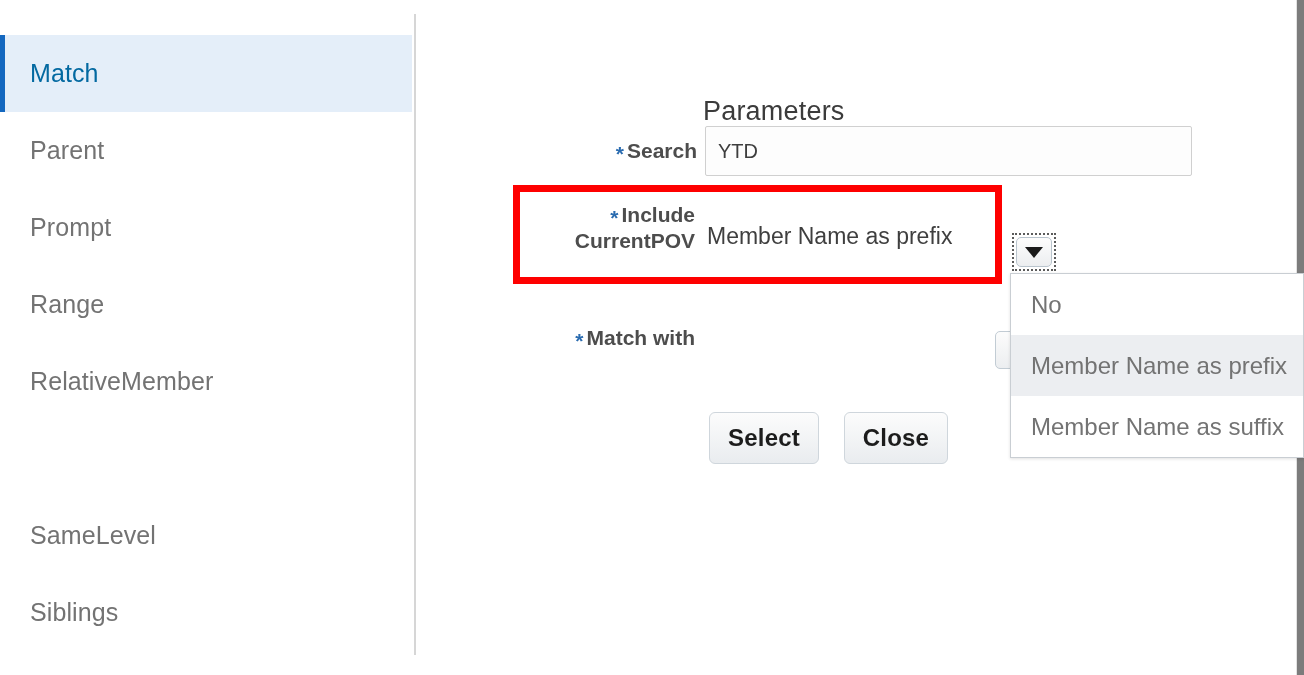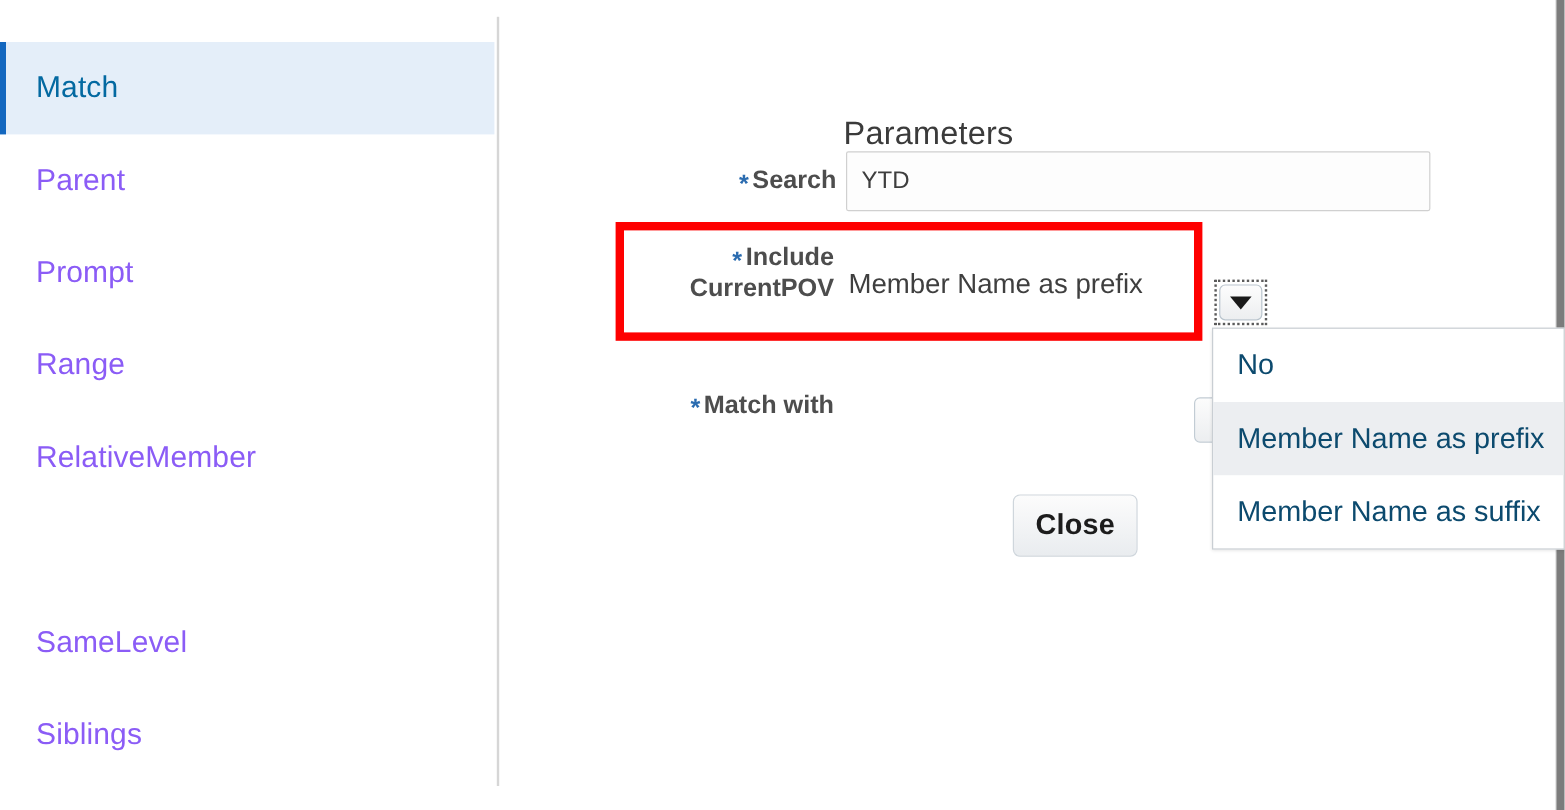--- a/index.html
+++ b/index.html
@@ -39,21 +39,21 @@
   .nav-item {
     position: absolute;
     left: 0;
     width: 412px;
     height: 77px;
     display: flex;
     align-items: center;
     box-sizing: border-box;
     padding-left: 30px;
     font-size: 25px;
-    color: #8b5cf6;
+    color: #737373;
     font-weight: 400;
     letter-spacing: 0.1px;
     background: transparent;
     cursor: pointer;
     user-select: none;
   }
   .nav-item.active {
     background: #e4eef9;
     color: #0369a1;
   }
@@ -204,21 +204,21 @@
     padding: 0;
     margin: 0;
     list-style: none;
   }
   #dd-list li {
     height: 61px;
     display: flex;
     align-items: center;
     padding-left: 20px;
     font-size: 24px;
-    color: #0c4a6e;
+    color: #737373;
     white-space: nowrap;
     cursor: pointer;
   }
   #dd-list li.sel {
     background: #eceef1;
   }
 
   
   #red-box {
     position: absolute;
@@ -316,20 +316,21 @@
     </div>
 
     <div class="form-row" style="left:108px; top:325px;gap:36px;">
       <div class="field-label" style="width:170px;">
         <span class="req">*</span><span>Match with</span>
       </div>
     </div>
 
     <div class="dd-btn-plain" style="left:578px; top:331px;"></div>
 
+    <button class="btn" style="left:292px; top:412px; width:110px;">Select</button>
 
     <button class="btn" style="left:427px; top:412px; width:104px;">Close</button>
 
   </div>
 
   <ul id="dd-list">
     <li>No</li>
     <li class="sel">Member Name as prefix</li>
     <li>Member Name as suffix</li>
   </ul>

